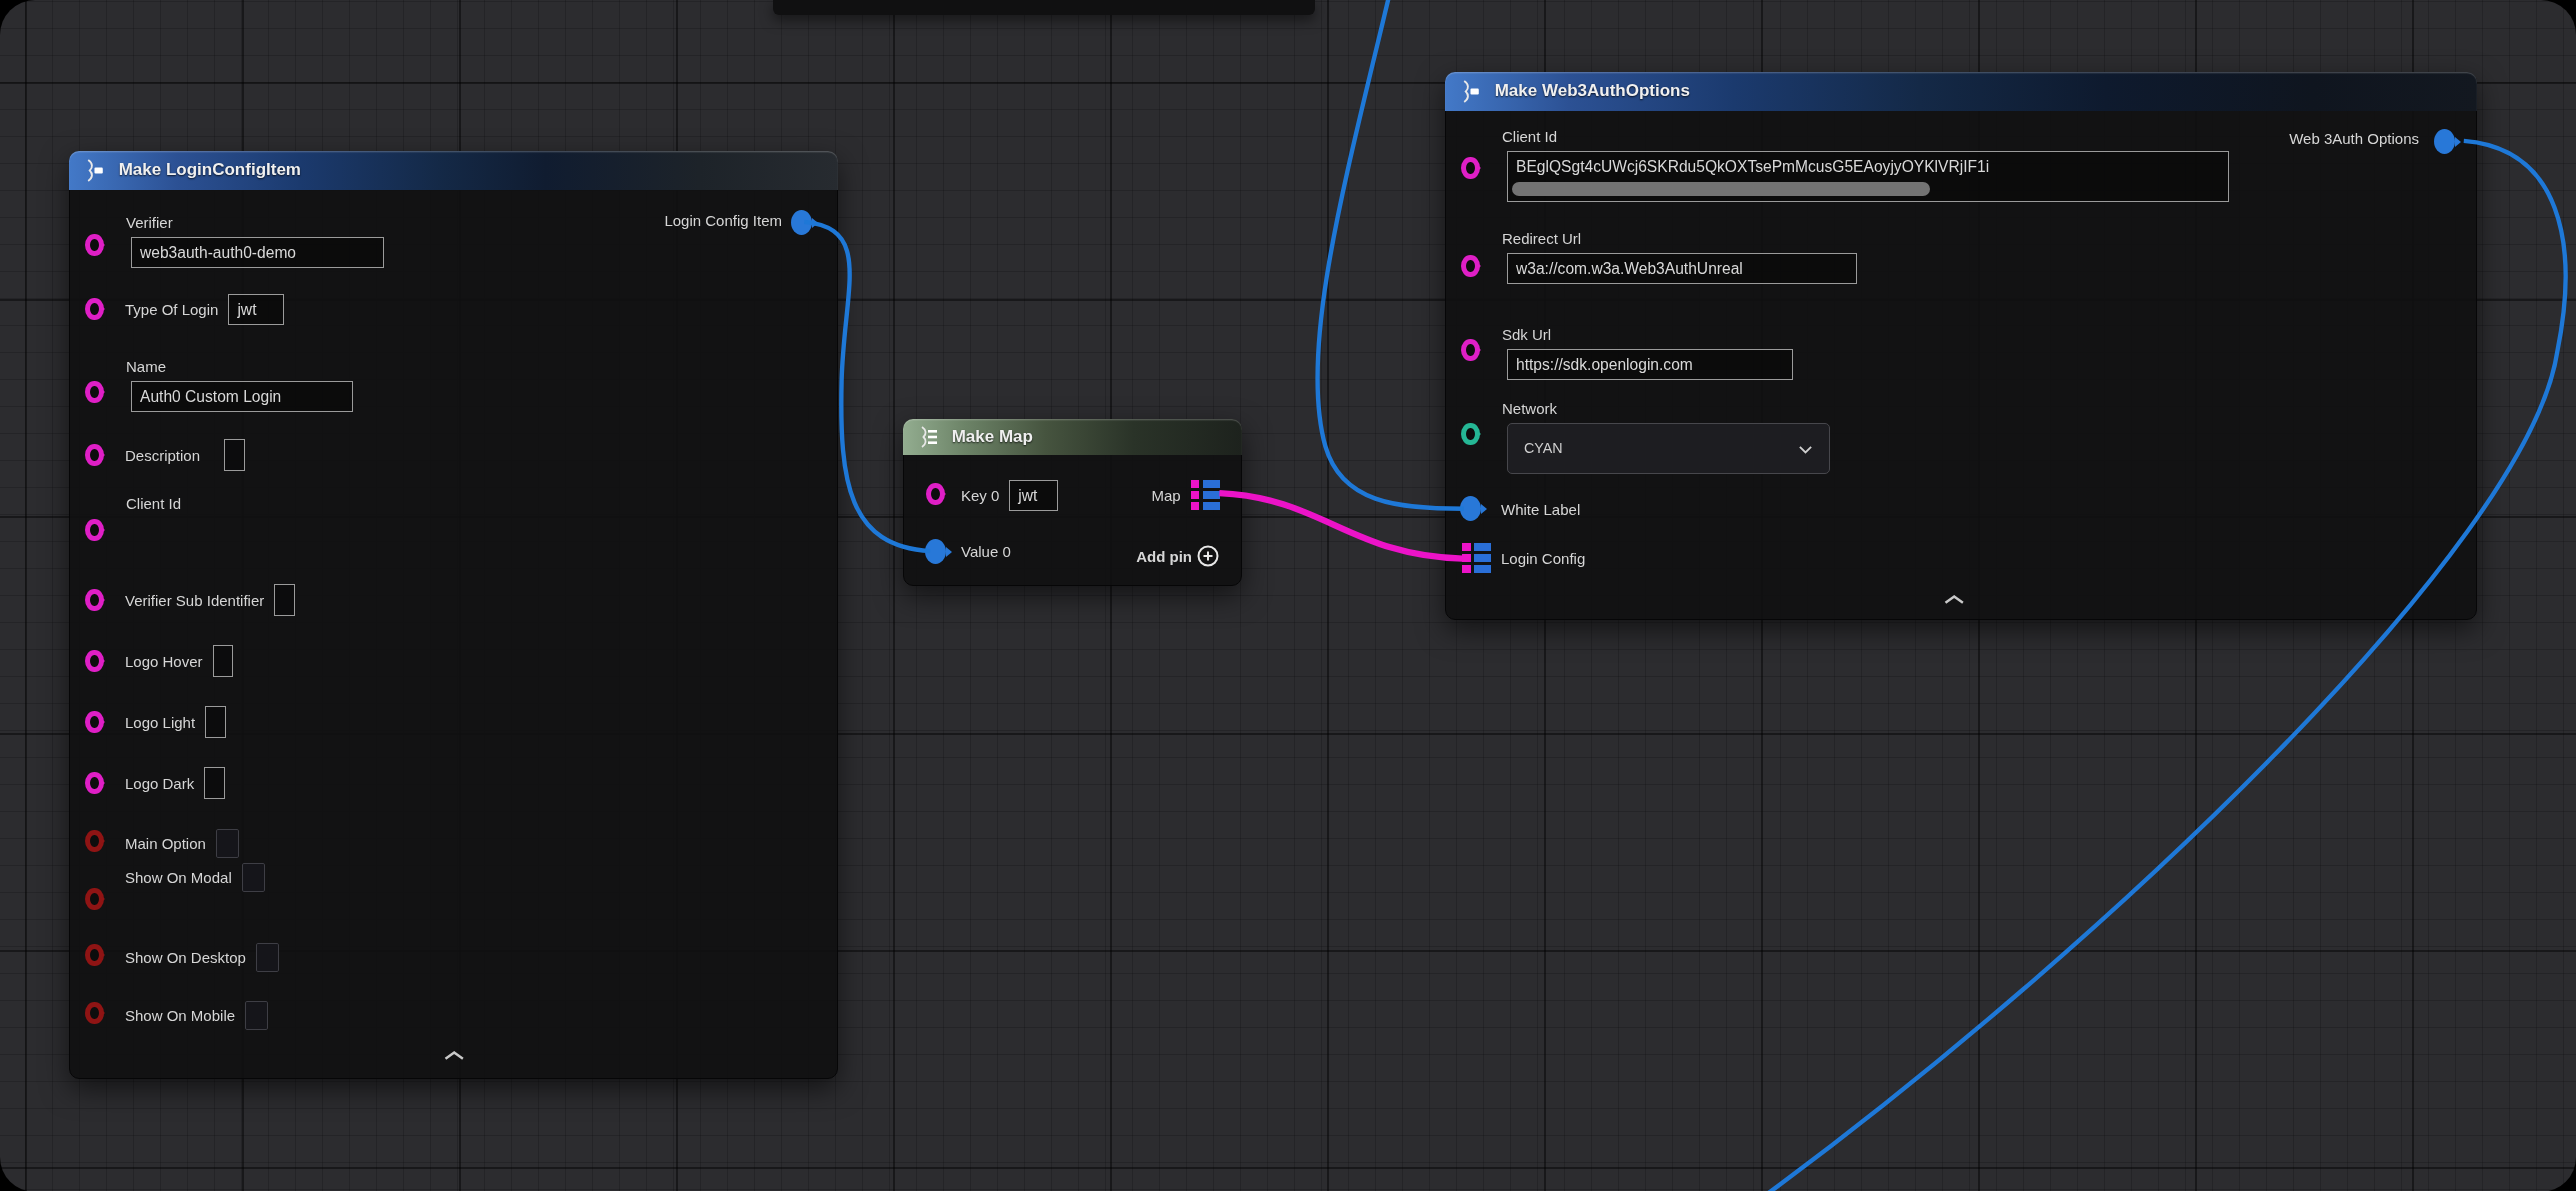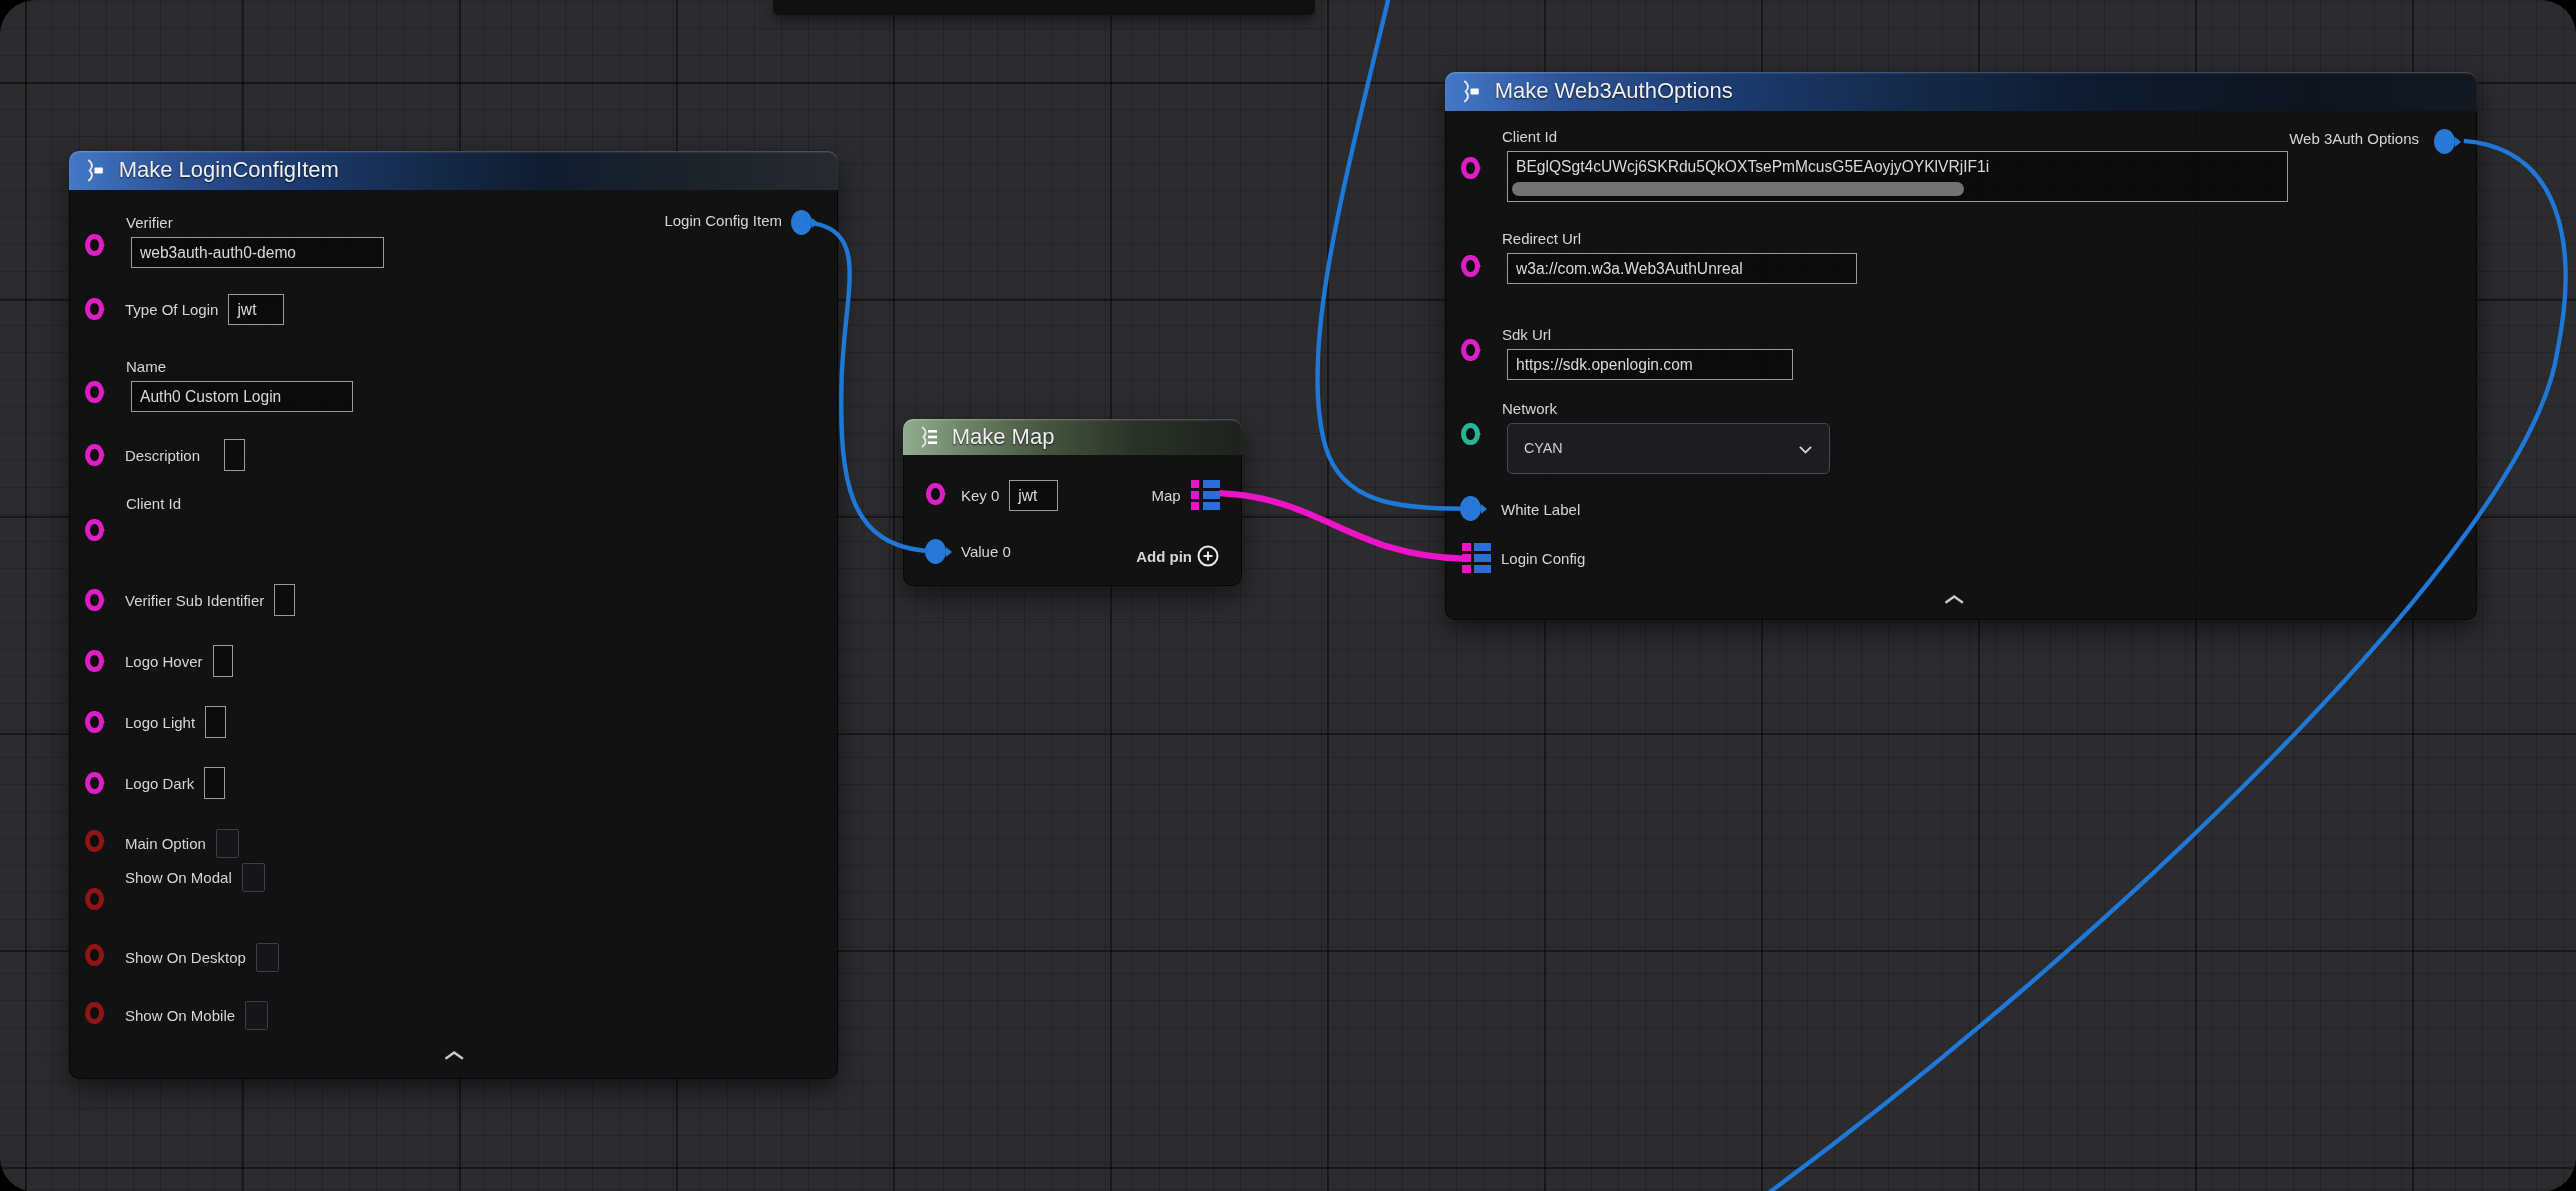--- a/index.html
+++ b/index.html
@@ -10,21 +10,21 @@
       linear-gradient(to right, rgba(0,0,0,.45) 1.9px, transparent 1.9px),
       linear-gradient(to bottom, rgba(0,0,0,.45) 1.9px, transparent 1.9px),
       linear-gradient(to right, rgba(0,0,0,.18) 1.2px, transparent 1.2px),
       linear-gradient(to bottom, rgba(0,0,0,.18) 1.2px, transparent 1.2px);
     background-size:217px 217px,217px 217px,27px 27px,27px 27px;
     background-position:25px 82px,25px 82px,25px 82px,25px 82px;}
   .abs{position:absolute;}
   .node{position:absolute;background:rgba(16,16,17,.9);border:1.2px solid #060607;border-radius:10px;
     box-shadow:0 10px 27.4px rgba(0,0,0,.55);z-index:2;}
   .node-header{position:absolute;left:-1.2px;top:-1.2px;right:-1.2px;height:39px;border-radius:10px 10px 0 0;
-    display:flex;align-items:center;gap:11.2px;padding-left:13.7px;color:#f0f0f0;font-size:22px;font-weight:400;
+    display:flex;align-items:center;gap:11.2px;padding-left:13.7px;color:#f0f0f0;font-size:17px;font-weight:700;
     text-shadow:0 1.2px 1.9px rgba(0,0,0,.75);box-shadow:inset 0 1.2px 1.2px rgba(255,255,255,.22);box-sizing:border-box;}
   .hdr-blue{background:linear-gradient(90deg,#4379c8 0%,#2c5194 14%,#1b3a6e 30%,#142947 48%,#101c30 62%,#1d2329 82%,#272b30 100%);}
   .hdr-blue2{background:linear-gradient(90deg,#4379c8 0%,#2c5194 12%,#1b3a6e 28%,#142947 46%,#0e1a2e 64%,#0f151f 84%,#131820 100%);}
   .hdr-green{background:linear-gradient(90deg,#93ad90 0%,#6d8468 18%,#46543f 42%,#2a3328 68%,#1d221d 100%);}
   .pin{position:absolute;width:18.7px;height:22.4px;border-radius:50%;box-sizing:border-box;z-index:3;}
   .pin.hollow{border:5px solid var(--c);background:#0d0d0d;}
   .pin.filled{background:var(--c);width:21px;height:25px;}
   .pin::after{content:"";position:absolute;left:100%;top:50%;transform:translateY(-50%);
     border-left:6.9px solid var(--c);border-top:5px solid transparent;border-bottom:5px solid transparent;}
   .lbl{color:#d6d6d6;font-size:15px;white-space:nowrap;}
@@ -205,21 +205,21 @@
     </div>
 
     <div class="orow" style="right:57px;top:57px;">
       <span class="lbl">Web 3Auth Options</span>
     </div>
     <span class="pin filled" style="--c:#2878d8;left:988px;top:56px;"></span>
 
     <span class="pin hollow" style="--c:#df1fc6;left:15px;top:84px;"></span>
     <div class="stack" style="top:55px;">
       <span class="lbl">Client Id</span>
-      <div class="tbox" style="width:781px;height:51px;position:relative;"><span>BEglQSgt4cUWcj6SKRdu5QkOXTsePmMcusG5EAoyjyOYKlVRjIF1i</span>
+      <div class="tbox" style="width:722px;height:51px;position:relative;"><span>BEglQSgt4cUWcj6SKRdu5QkOXTsePmMcusG5EAoyjyOYKlVRjIF1i</span>
         <span class="scrollbar"></span>
       </div>
     </div>
 
     <span class="pin hollow" style="--c:#df1fc6;left:15px;top:182px;"></span>
     <div class="stack" style="top:157px;">
       <span class="lbl">Redirect Url</span>
       <div class="tbox" style="width:350px;"><span>w3a://com.w3a.Web3AuthUnreal</span></div>
     </div>
 

